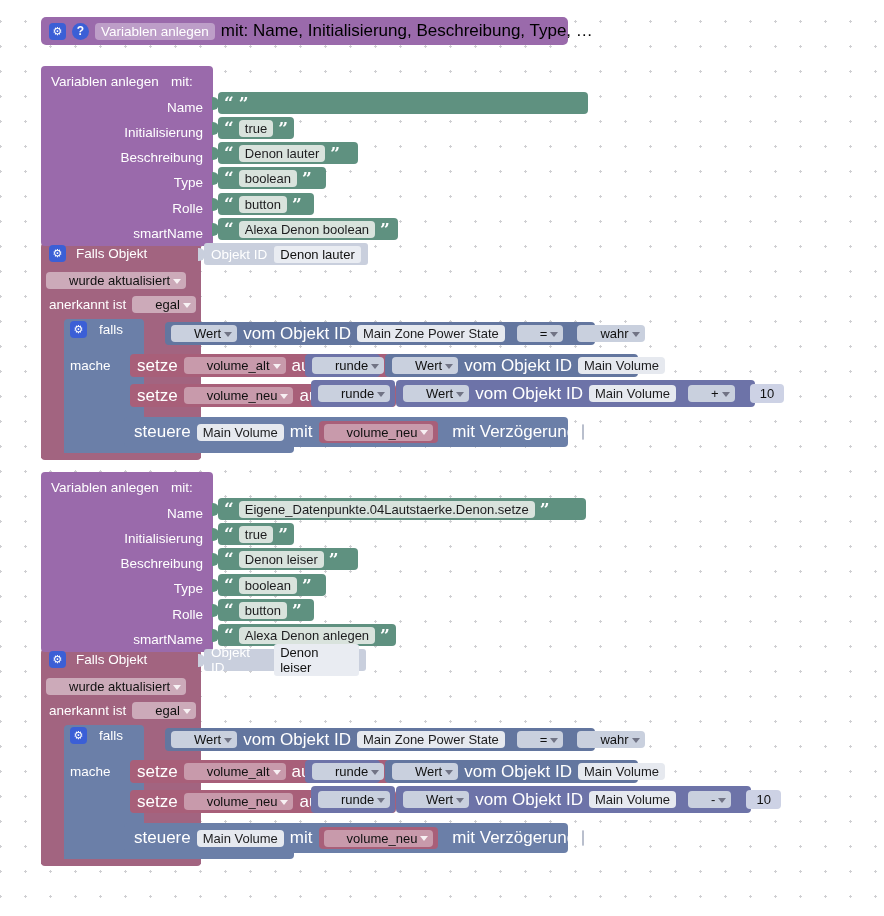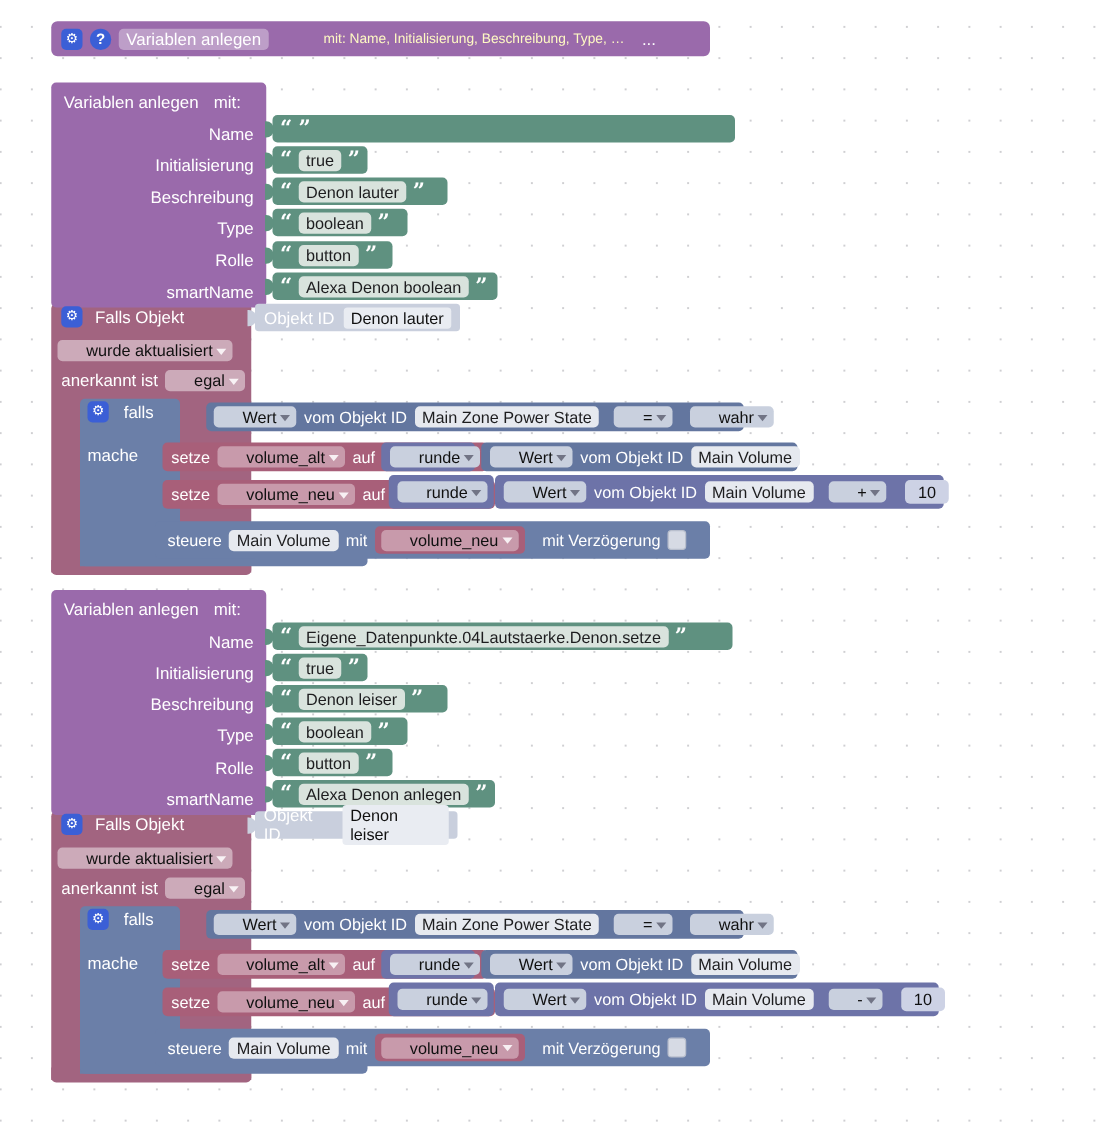--- a/index.html
+++ b/index.html
@@ -56,42 +56,42 @@
   }
   .ic-rd{
     width:17px;height:17px;border-radius:50%;background:#3b5fd6;
     display:flex;align-items:center;justify-content:center;
     color:#fff;font-size:12px;font-weight:bold;line-height:1;flex:none;
   }
   .fieldlite{
     background:rgba(255,255,255,.35);border-radius:4px;
     padding:1px 6px;color:#fff;font-size:13.5px;white-space:nowrap;
   }
-  .hdrtxt{font-size:11px;color:#fef9c3;white-space:nowrap;margin-left:38px;}
+  .hdrtxt{font-size:17px;color:#000000;white-space:nowrap;}
   .hdrdots{margin-left:8px;color:#fff;font-size:13.5px;}
 
   
   .field{
     background:#e6e9ef;border-radius:4px;padding:1px 6px;
     font-size:13px;color:#1d1d1f;white-space:nowrap;display:inline-block;
   }
   .field.on-green{background:#d9e3dd;}
   .dd{
     background:rgba(255,255,255,.45);border-radius:4px;
     padding:1px 16px 1px 23px;font-size:13px;color:#101010;
     white-space:nowrap;display:inline-block;position:relative;
   }
   .dd:after{
     content:"";position:absolute;right:5px;top:50%;margin-top:-2px;
     border-left:4px solid transparent;border-right:4px solid transparent;
     border-top:5px solid rgba(255,255,255,.85);
   }
   .dd.dark:after{border-top-color:rgba(40,40,60,.55);}
   .lbl{color:#fff;font-size:13.5px;white-space:nowrap;}
-  .lbl.sm{font-size:13px;}
+  .lbl.sm{font-size:17px;}
 
   
   .q{color:#ffffff;font-size:17px;font-weight:bold;line-height:1;
      font-family:"DejaVu Serif", serif;}
 
   
   .varblk{border-radius:4px 4px 4px 4px;}
   .varhead{
     position:absolute;color:#fff;font-size:13.5px;white-space:nowrap;
   }
@@ -106,21 +106,21 @@
   
   .tab{
     position:absolute;left:-6px;top:5px;width:7px;height:13px;
     border-radius:0 6px 6px 0;
   }
   .evtline{position:absolute;display:flex;align-items:center;gap:6px;}
 
   
   .objid{
     position:absolute;height:22px;border-radius:3px;background:#c9cfdd;
-    display:flex;align-items:center;gap:7px;padding:0 7px;justify-content:flex-end;
+    display:flex;align-items:center;gap:7px;padding:0 7px;
   }
   .objid .t{color:#ffffff;font-size:13.5px;}
   .objid .f{background:#e9ecf2;border-radius:3px;padding:1px 6px;font-size:13px;color:#111;}
 
   
   .stmt{position:absolute;border-radius:4px;display:flex;align-items:center;gap:6px;padding:0 7px;}
   .cond{position:absolute;border-radius:4px;display:flex;align-items:center;gap:6px;padding:0 6px;}
 
   .chk{
     width:13px;height:14px;border-radius:3px;background:#d6dae4;

